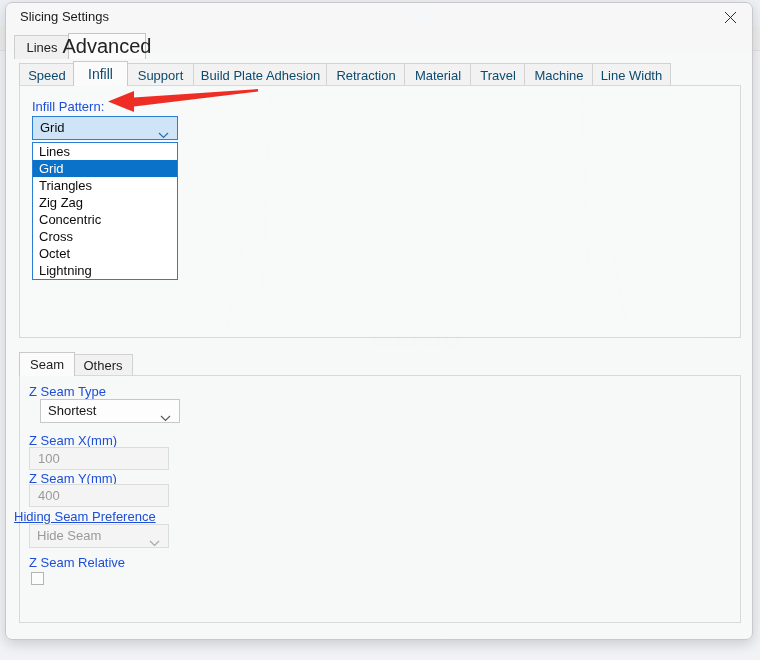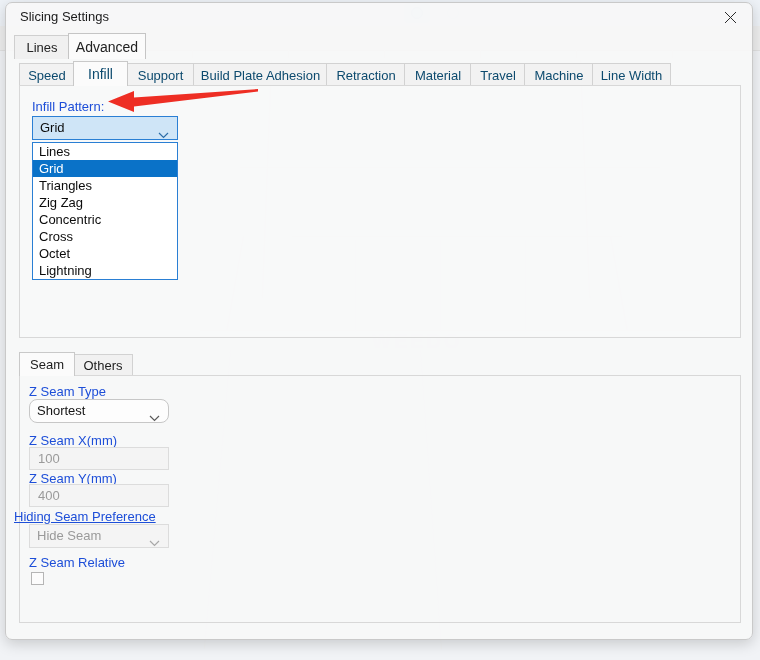--- a/index.html
+++ b/index.html
@@ -154,21 +154,21 @@
         <line x1="1" y1="1" x2="12" y2="12" stroke="#2b2b2b" stroke-width="1"></line>
         <line x1="12" y1="1" x2="1" y2="12" stroke="#2b2b2b" stroke-width="1"></line>
       </svg>
     </div>
   </div>
 
   <div class="tabrow1">
     <div class="otab" style="left:0px;width:56px;height:24px;">
       <span>Lines</span>
     </div>
-    <div class="otab active" style="left:54px;width:78px;height:26px;font-size:14px;">
+    <div class="otab active" style="left:54px;width:78px;height:26px;font-size:20px;">
       <span>Advanced</span>
     </div>
   </div>
 
   <div class="tabrow2">
     <div class="itab" style="left:0px;width:56px;height:23px;">
       <span>Speed</span>
     </div>
     <div class="itab active" style="left:54px;width:55px;height:25px;font-size:14px;">
       <span>Infill</span>
@@ -227,21 +227,21 @@
       <span>Seam</span>
     </div>
     <div class="stab" style="left:54px;width:60px;height:22px;">
       <span>Others</span>
     </div>
   </div>
 
   <div class="panel" id="seam-panel"></div>
 
   <div class="field-label" style="left:23px;top:381px;">Z Seam Type</div>
-  <div class="sel-box" style="left:23px;top:396px;border-radius:8px;">
+  <div class="sel-box" style="left:34px;top:396px;">
     <span class="txt">Shortest</span>
     <span class="chev">
       <svg width="11" height="7" viewBox="0 0 11 7">
           <polyline points="1,1 5.5,5.5 10,1" fill="none" stroke="#5a5a5a" stroke-width="1.2"></polyline>
         </svg>
     </span>
   </div>
 
   <div class="field-label" style="left:23px;top:430px;">Z Seam X(mm)</div>
   <div class="txt-box" style="left:23px;top:444px;">

